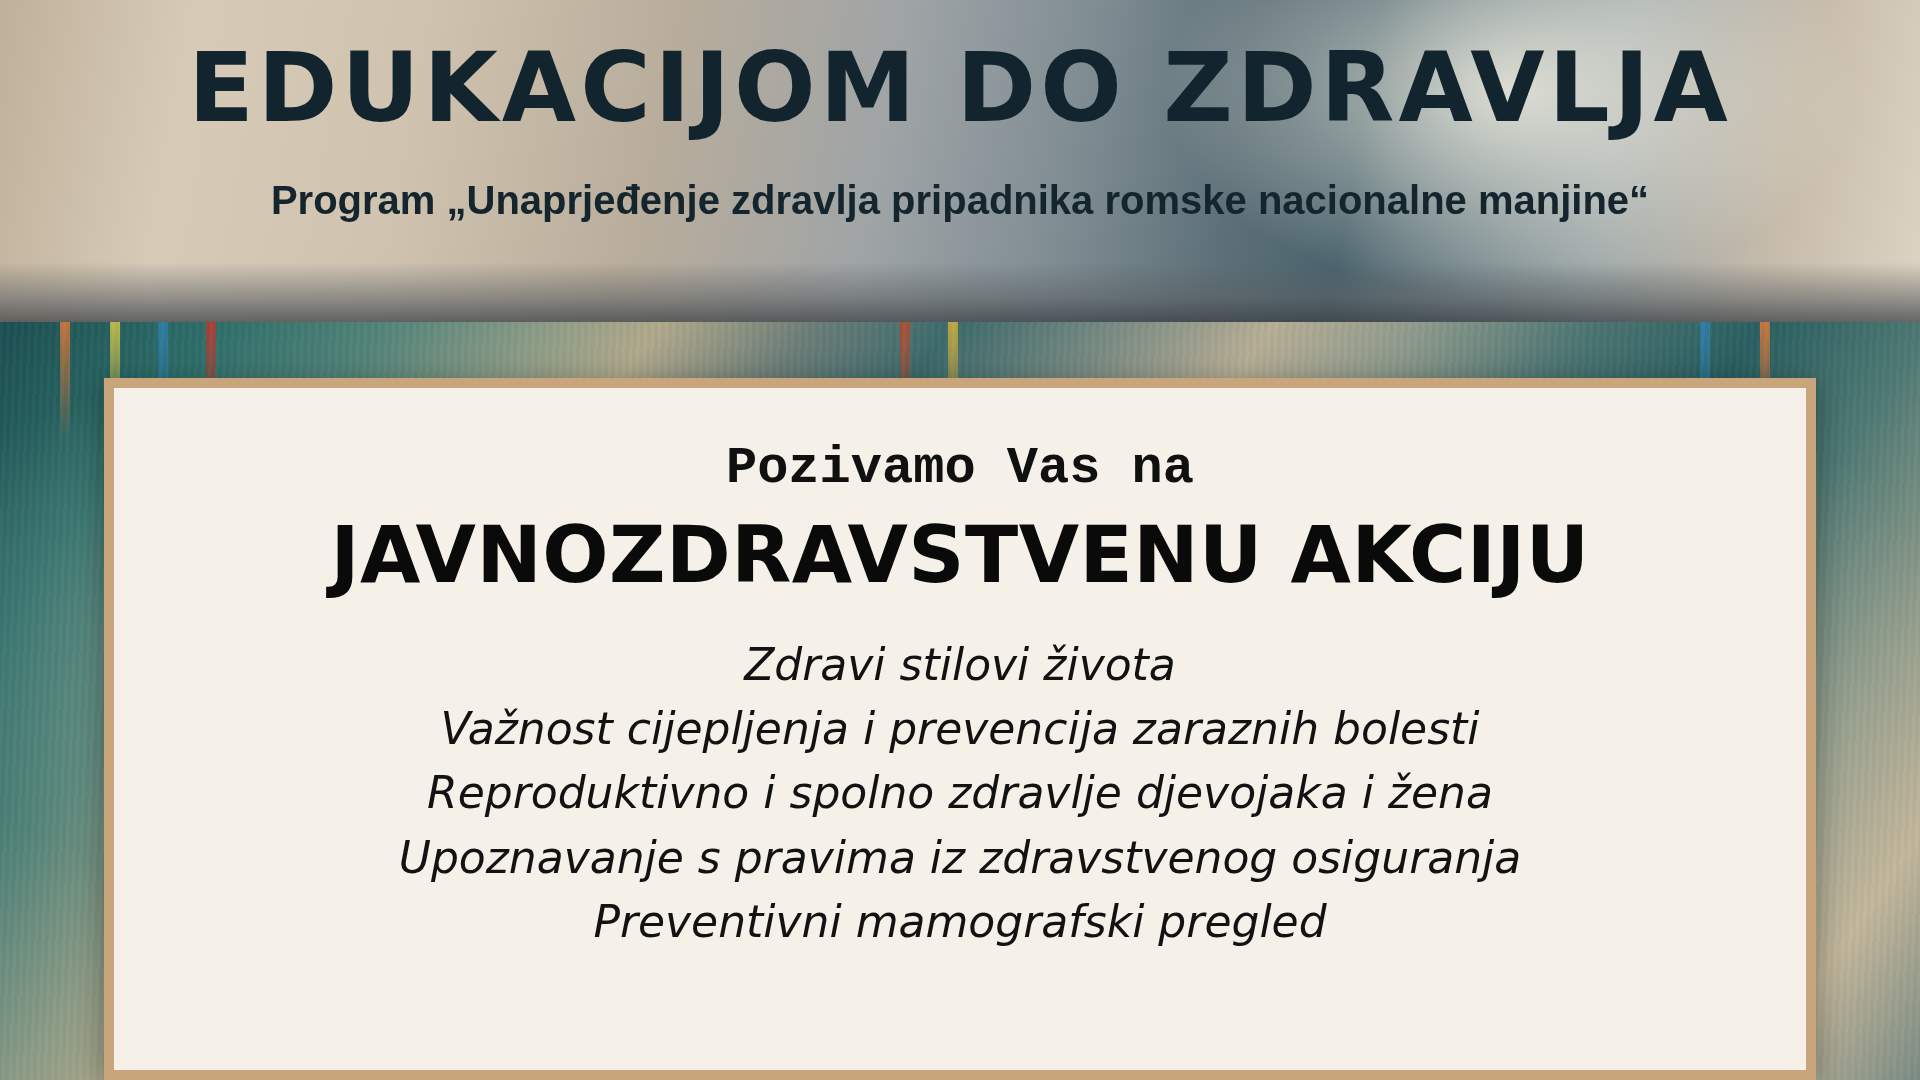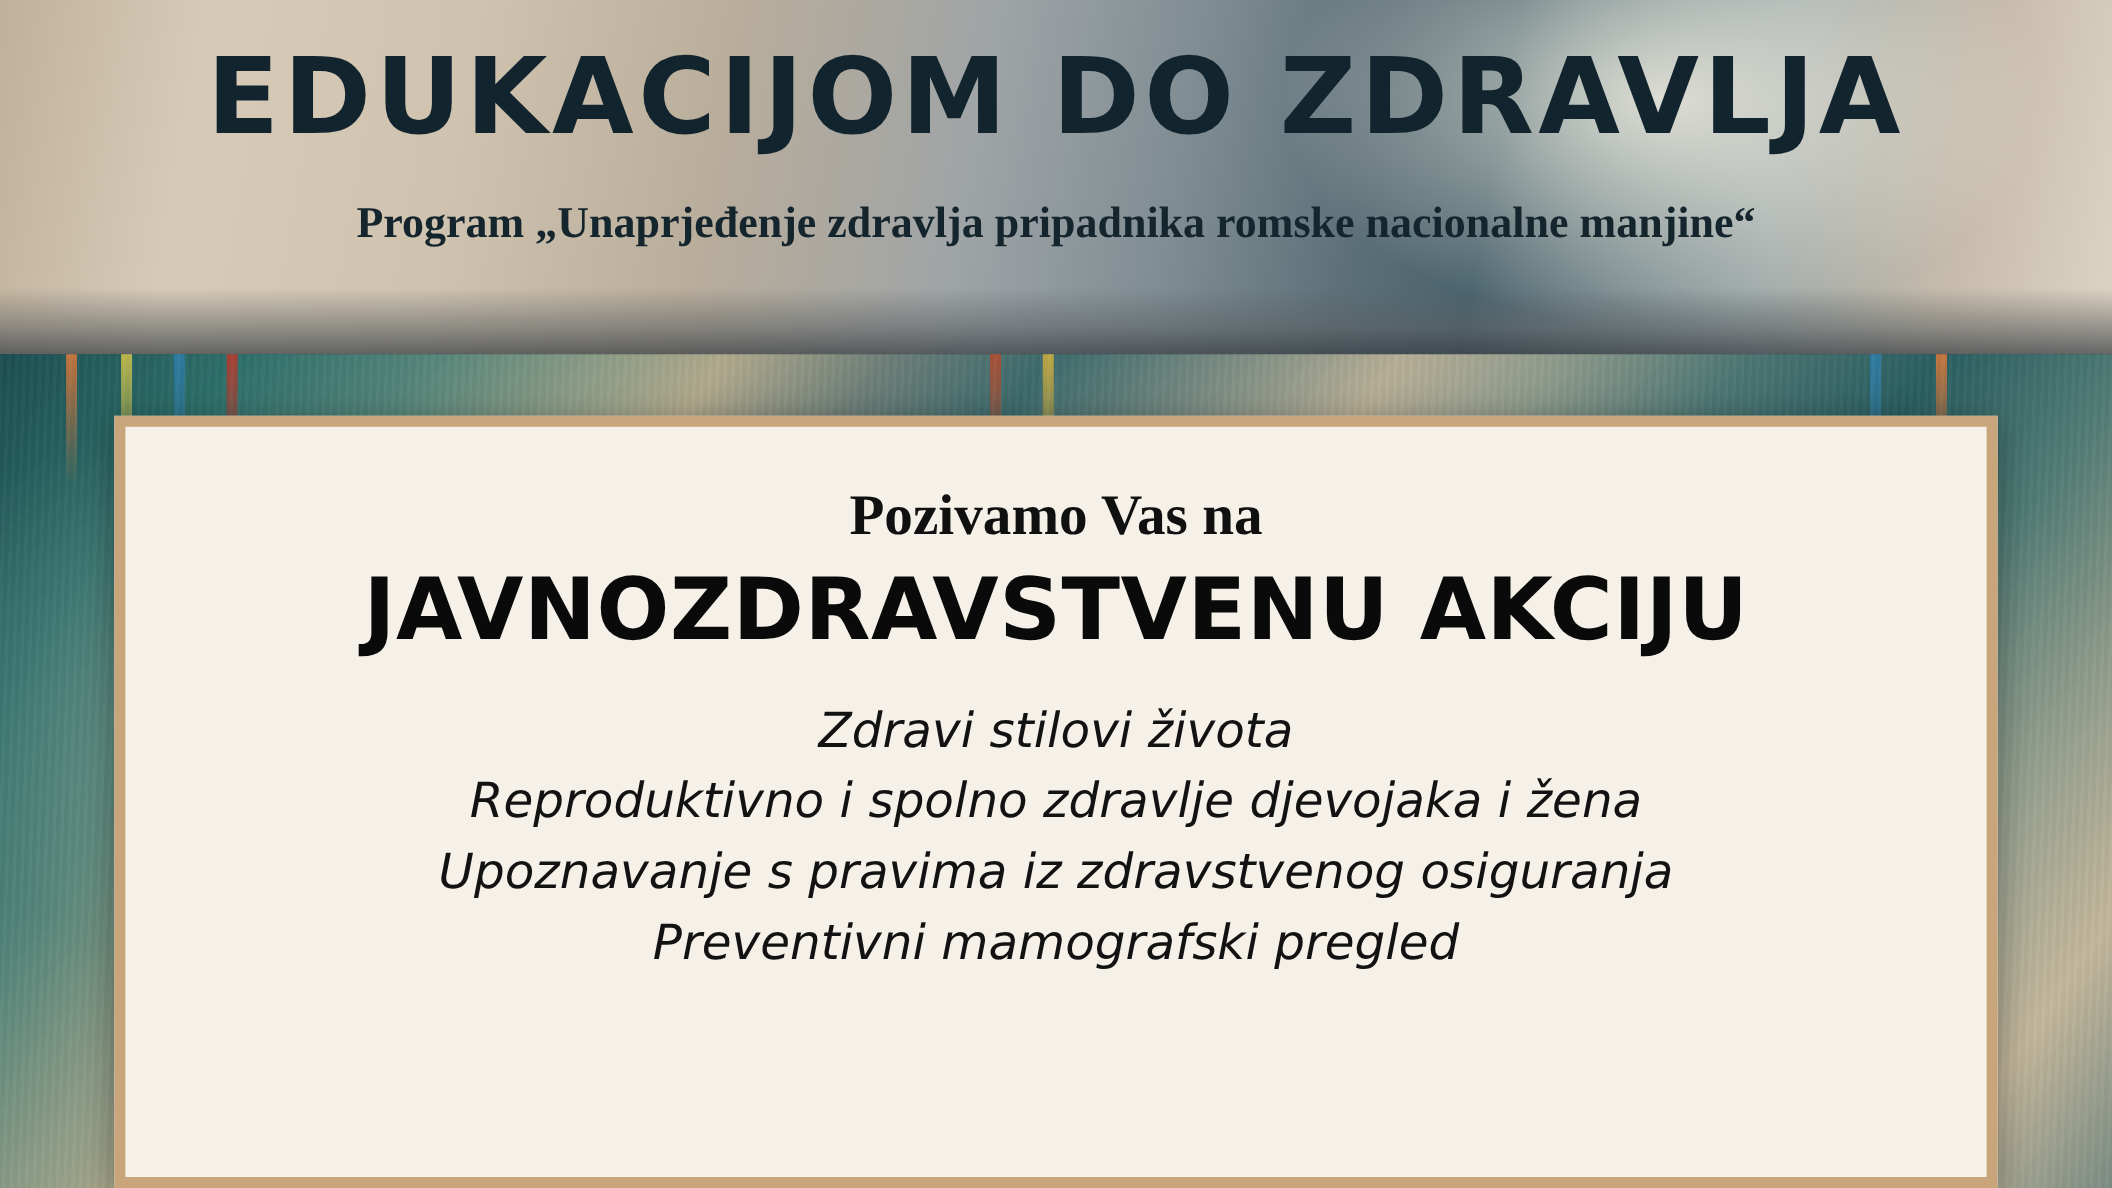--- a/index.html
+++ b/index.html
@@ -72,21 +72,21 @@
     white-space: nowrap;
     line-height: 1;
   }
 
   .poster-subtitle {
     position: absolute;
     left: 0;
     top: 178px;
     width: 1920px;
     text-align: center;
-    font-family: Liberation Serif, serif;
+    font-family: Liberation Sans, sans-serif;
     font-weight: bold;
     font-size: 40px;
     letter-spacing: 0px;
     color: #15252d;
     white-space: nowrap;
   }
 
   
   .photo-bg {
     position: absolute;
@@ -175,21 +175,21 @@
   }
   .card-inner {
     position: absolute;
     inset: 0;
     padding: 52px 80px 0 80px;
     box-sizing: border-box;
     text-align: center;
   }
 
   .invite-line {
-    font-family: Liberation Serif, serif;
+    font-family: Liberation Mono, monospace;
     font-weight: bold;
     font-size: 52px;
     color: #101010;
     line-height: 1.1;
     margin: 0 0 14px 0;
   }
 
   .event-name {
     font-family: "DejaVu Sans", sans-serif;
     font-weight: bold;
@@ -241,20 +241,21 @@
 
   <div class="content-card">
     <div class="card-inner">
 
       <p class="invite-line">Pozivamo Vas na</p>
 
       <h2 class="event-name">JAVNOZDRAVSTVENU AKCIJU</h2>
 
       <ul class="topics">
         <li>Zdravi stilovi života</li>
+        <li>Važnost cijepljenja i prevencija zaraznih bolesti</li>
         <li>Reproduktivno i spolno zdravlje djevojaka i žena</li>
         <li>Upoznavanje s pravima iz zdravstvenog osiguranja</li>
         <li>Preventivni mamografski pregled</li>
       </ul>
 
     </div>
   </div>
 
 </div>
 

